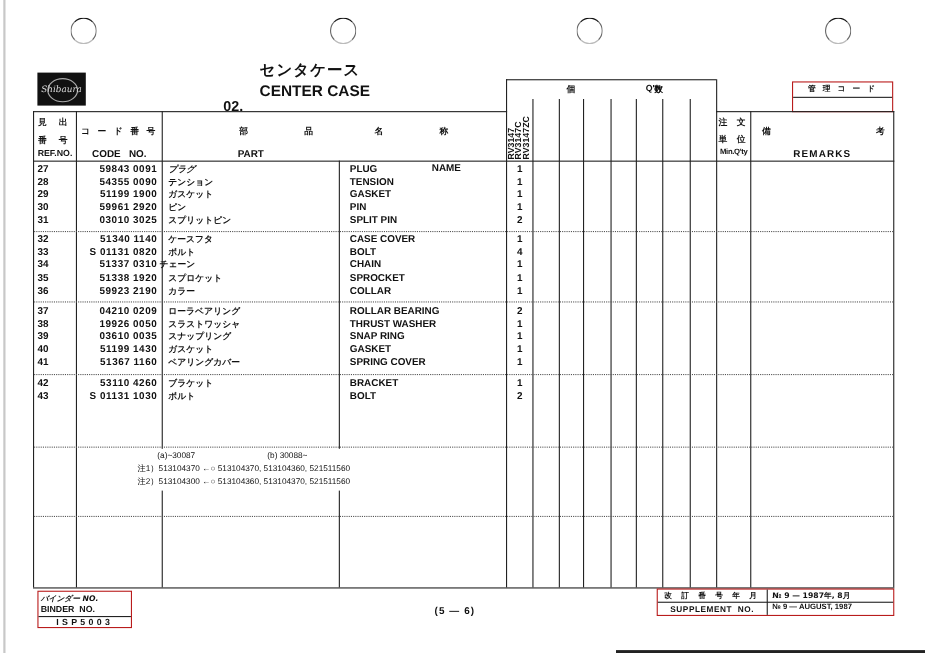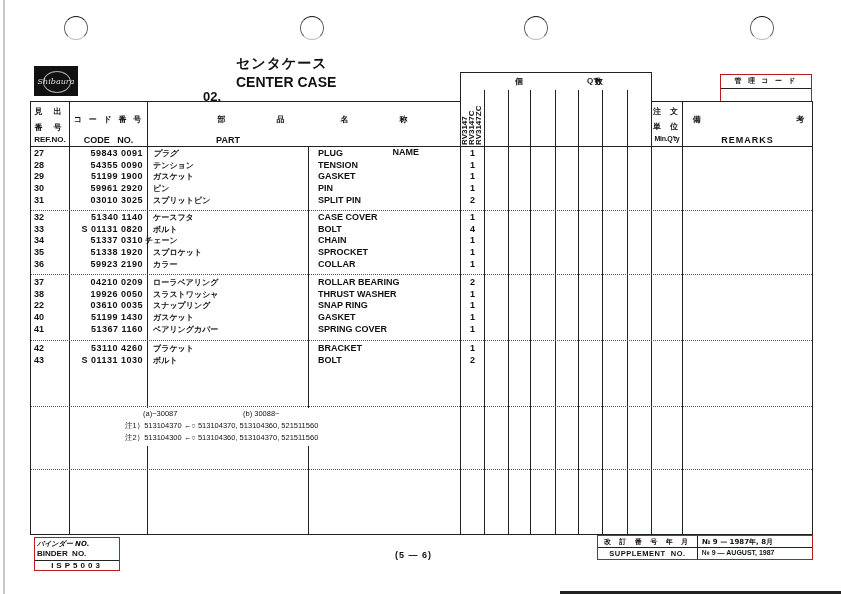--- a/index.html
+++ b/index.html
@@ -181,21 +181,21 @@
       <span class="cell" style="left:470px;">2</span>
     </div>
     <div class="abs row" style="left: 0px; top: 288.7px; width: 841px;">
       <span class="cell" style="left:34px;width:30px;">38</span>
       <span class="cell" style="left:70px;width:73px;text-align:right;letter-spacing:0.5px;">19926 0050</span>
       <span class="cell" style="left:153px;font-family:'DejaVu Sans',sans-serif;font-size:8px;">スラストワッシャ</span>
       <span class="cell" style="left:318px;">THRUST WASHER</span>
       <span class="cell" style="left:470px;">1</span>
     </div>
     <div class="abs row" style="left: 0px; top: 300.4px; width: 841px;">
-      <span class="cell" style="left:34px;width:30px;">22</span>
+      <span class="cell" style="left:34px;width:30px;">39</span>
       <span class="cell" style="left:70px;width:73px;text-align:right;letter-spacing:0.5px;">03610 0035</span>
       <span class="cell" style="left:153px;font-family:'DejaVu Sans',sans-serif;font-size:8px;">スナップリング</span>
       <span class="cell" style="left:318px;">SNAP RING</span>
       <span class="cell" style="left:470px;">1</span>
     </div>
     <div class="abs row" style="left: 0px; top: 312.1px; width: 841px;">
       <span class="cell" style="left:34px;width:30px;">40</span>
       <span class="cell" style="left:70px;width:73px;text-align:right;letter-spacing:0.5px;">51199 1430</span>
       <span class="cell" style="left:153px;font-family:'DejaVu Sans',sans-serif;font-size:8px;">ガスケット</span>
       <span class="cell" style="left:318px;">GASKET</span>

